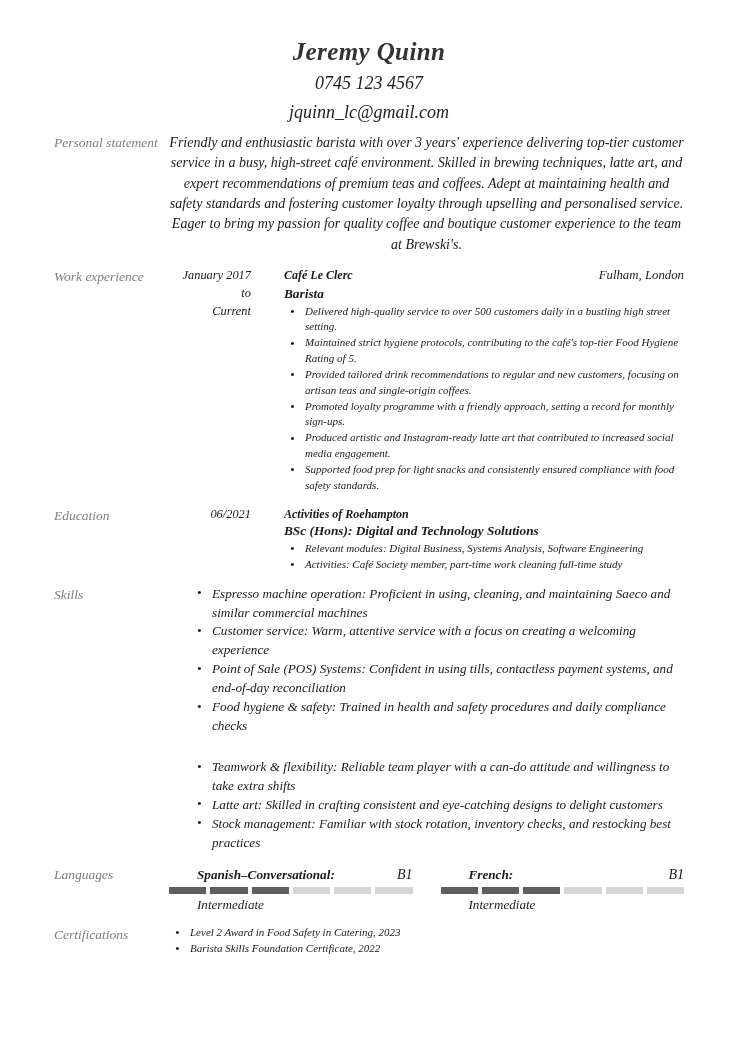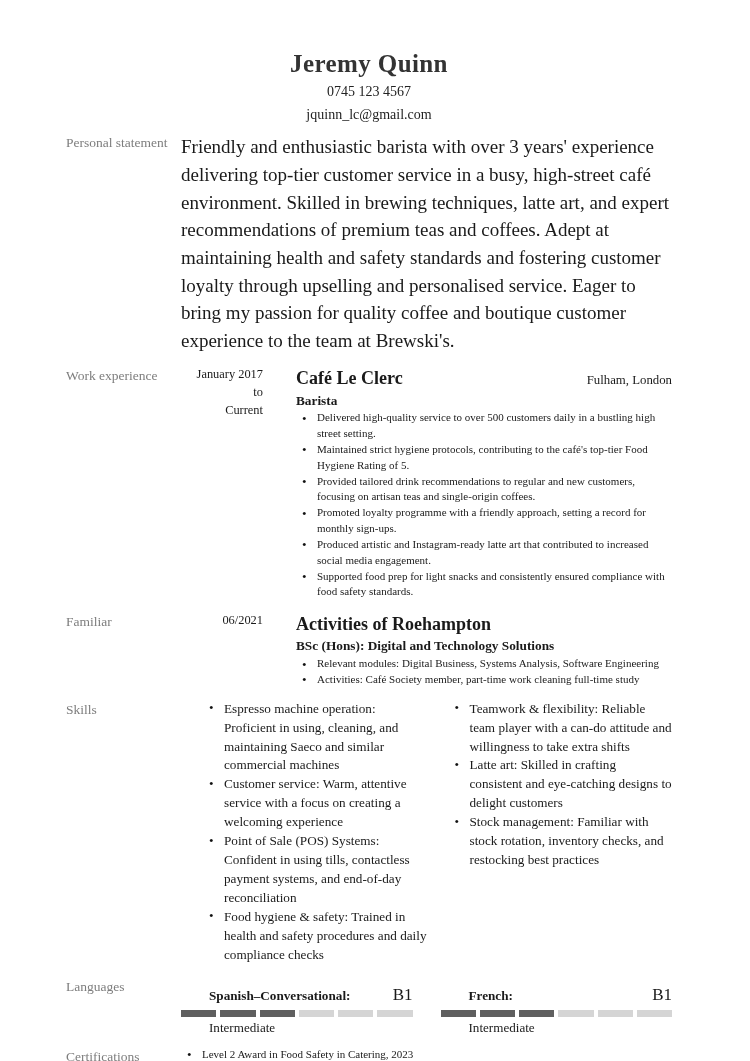--- a/index.html
+++ b/index.html
@@ -12,38 +12,39 @@
     height: 1061px;
     font-family: "Liberation Serif", "DejaVu Serif", serif;
     color: #1a1a1a;
     position: relative;
     overflow: hidden;
   }
   .page {
     position: relative;
     width: 738px;
     height: 1061px;
-    padding: 16px;
+    padding: 4px;
     box-sizing: border-box;
+    font-style: italic;
   }
 
   
   .header {
     text-align: center;
     padding-top: 34px;
   }
   .full-name {
     font-size: 25px;
     font-weight: bold;
     color: #333333;
     letter-spacing: 0.4px;
     line-height: 1.15;
   }
   .contact-line {
-    font-size: 14px;
+    font-size: 18px;
     color: #222222;
     line-height: 1.45;
     margin-top: 3px;
   }
 
   
   .section {
     display: flex;
     align-items: flex-start;
     width: 100%;
@@ -61,24 +62,25 @@
   }
   .section-body {
     flex: 1 1 auto;
     min-width: 0;
   }
 
   .statement-gap { height: 8px; }
 
   
   .statement-text {
-    font-size: 19px;
+    font-size: 14px;
     line-height: 1.455;
     color: #1a1a1a;
     padding-left: 0px;
+    text-align: center;
   }
 
   
   .entry {
     display: flex;
     align-items: flex-start;
     width: 100%;
   }
   .entry-dates {
     width: 82px;
@@ -93,21 +95,21 @@
     flex: 1 1 auto;
     min-width: 0;
     padding-left: 33px;
   }
   .entry-toprow {
     display: flex;
     justify-content: space-between;
     align-items: baseline;
   }
   .entry-org {
-    font-size: 18px;
+    font-size: 12px;
     font-weight: bold;
     line-height: 1.4;
   }
   .entry-location {
     font-size: 12.8px;
     line-height: 1.4;
     text-align: right;
     white-space: nowrap;
     padding-left: 10px;
   }
@@ -140,20 +142,21 @@
   }
   .work-bullets { margin-top: 1px; padding-left: 22px; }
   .edu-bullets { margin-top: 1px; padding-left: 22px; }
   .cert-bullets { padding-left: 22px; }
 
   
   .skills-wrap {
     display: flex;
     gap: 22px;
     padding-left: 22px;
+    flex-direction: column;
   }
   .skills-col {
     flex: 1 1 0;
     min-width: 0;
   }
   .skills-col ul.bullets > li {
     font-size: 13.2px;
     line-height: 1.435;
   }
 
@@ -172,24 +175,23 @@
     justify-content: space-between;
     align-items: baseline;
   }
   .lang-name {
     font-size: 13.2px;
     font-weight: bold;
     line-height: 1.4;
     margin-left: 28px;
   }
   .lang-level {
-    font-size: 17px;
+    font-size: 14px;
     line-height: 1.4;
     white-space: nowrap;
-    margin-top: 6px;
   }
   .lang-bar {
     display: flex;
     gap: 4px;
     margin-top: 3px;
     margin-bottom: 2px;
   }
   .lang-seg {
     flex: 1 1 0;
     height: 7px;
@@ -253,21 +255,21 @@
           </ul>
         </div>
       </div>
 
     </div>
   </div>
 
   <div class="sec-spacer-md"></div>
 
   <div class="section">
-    <div class="section-heading">Familiar</div>
+    <div class="section-heading">Education</div>
     <div class="section-body">
 
       <div class="entry">
         <div class="entry-dates">06/2021</div>
         <div class="entry-main">
           <div class="entry-org">Activities of Roehampton</div>
           <div class="entry-role">BSc (Hons): Digital and Technology Solutions</div>
           <ul class="bullets edu-bullets">
             <li>Relevant modules: Digital Business, Systems Analysis, Software Engineering</li>
             <li>Activities: Café Society member, part-time work cleaning full-time study</li>

